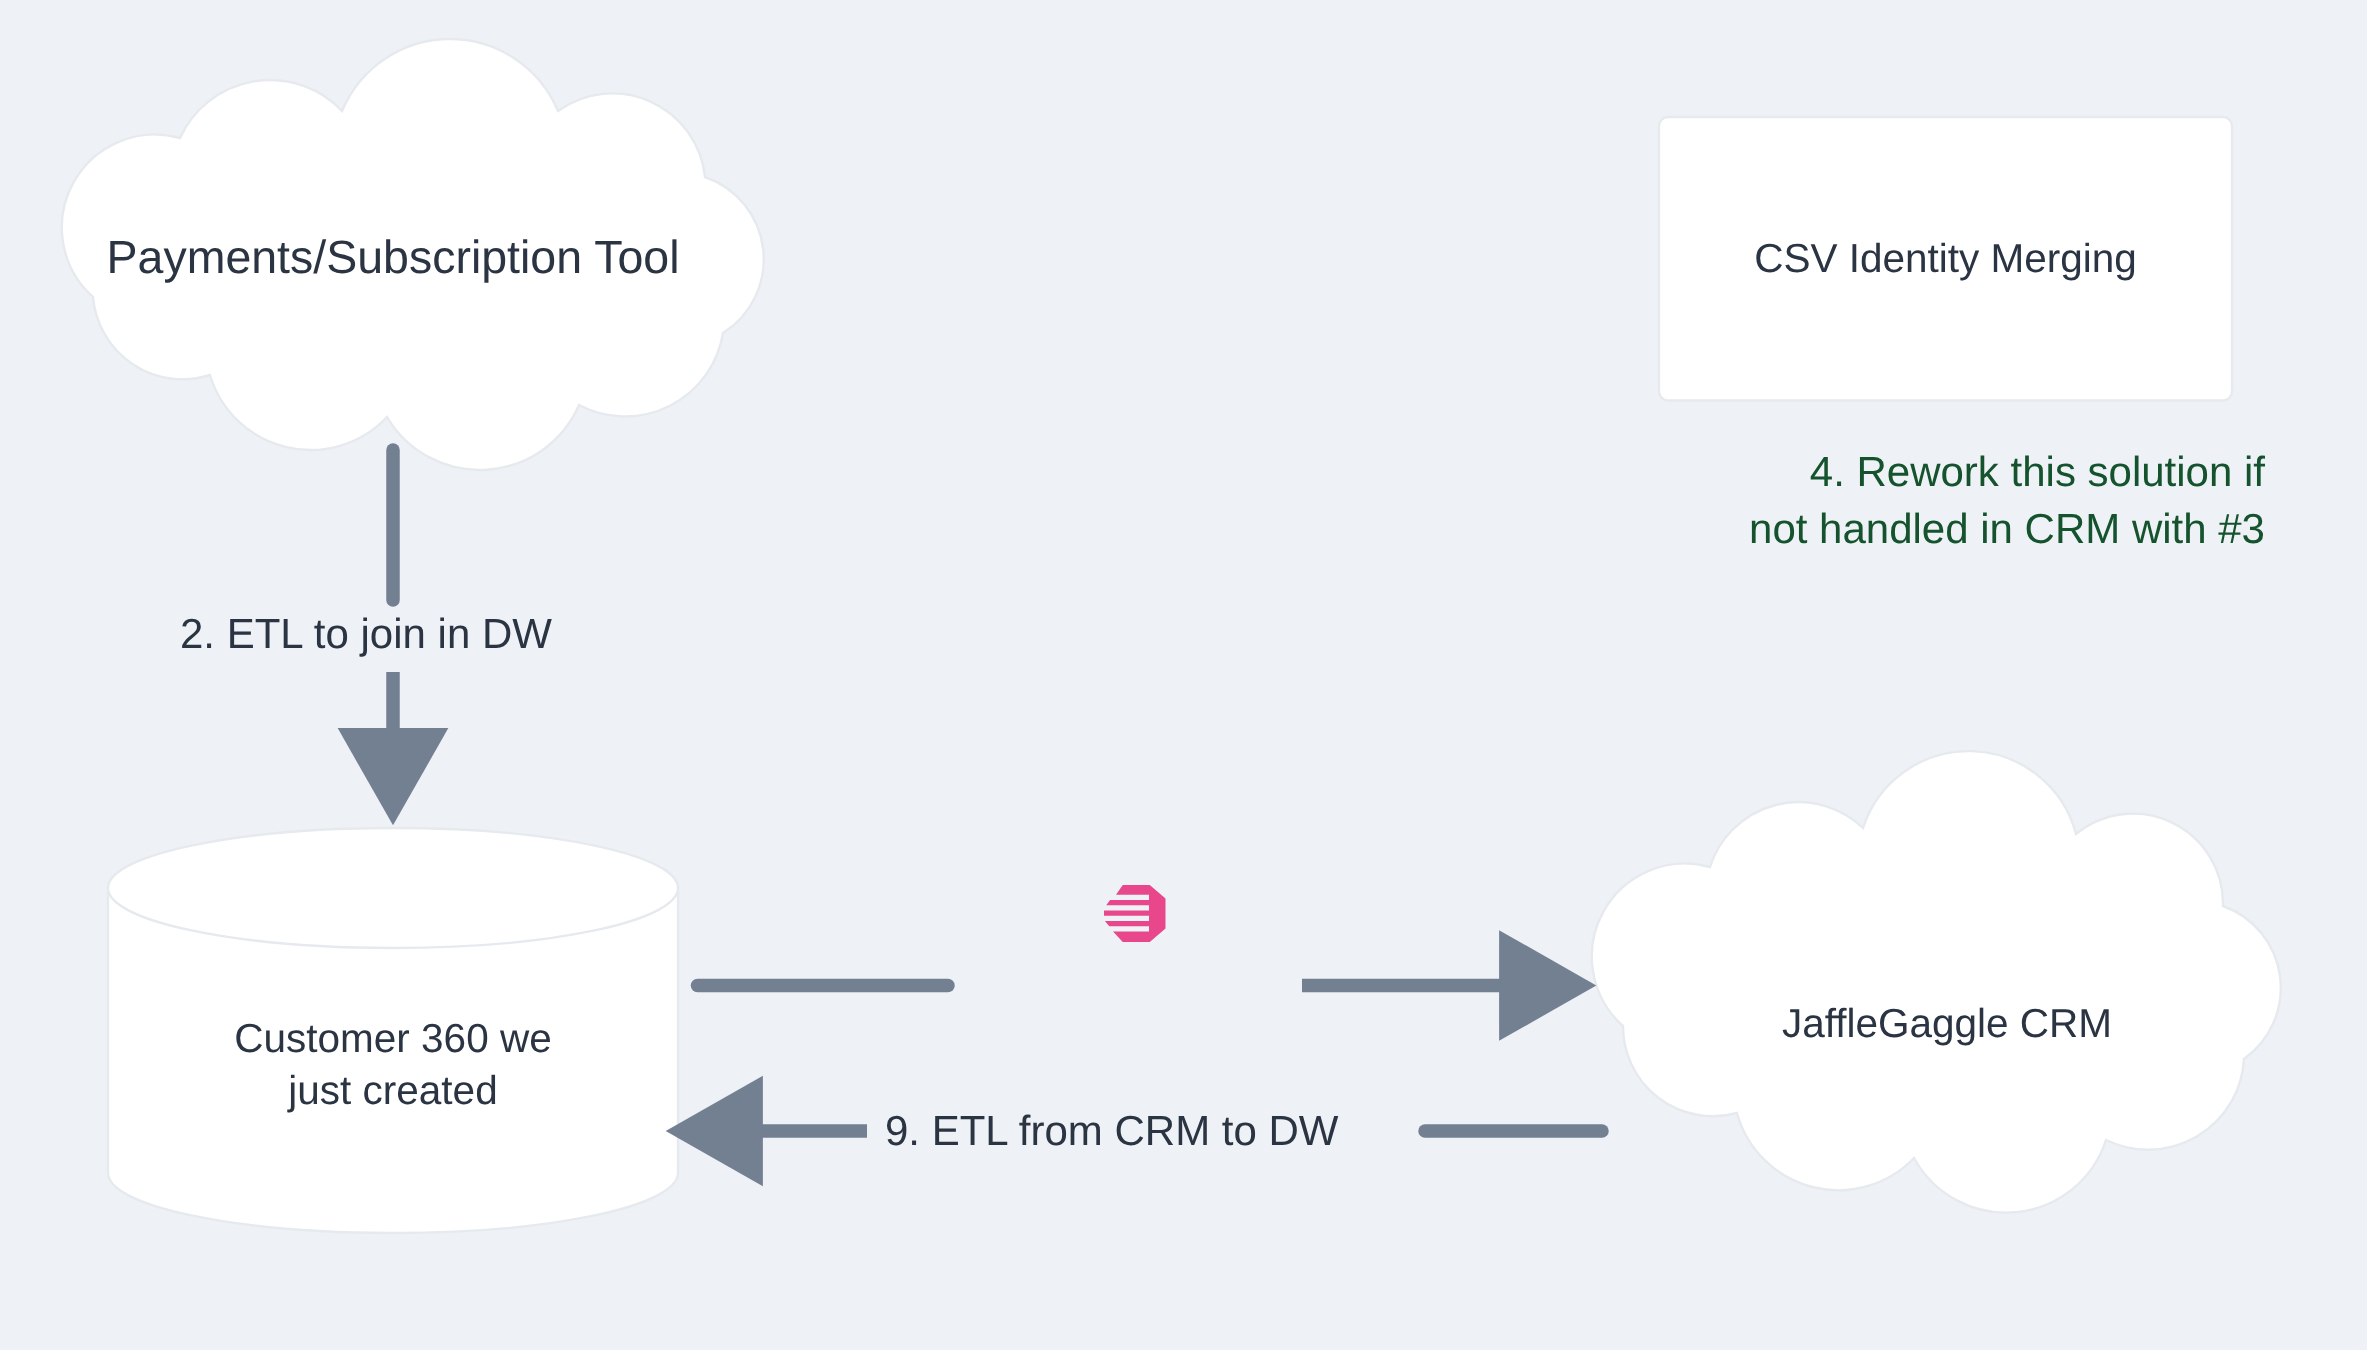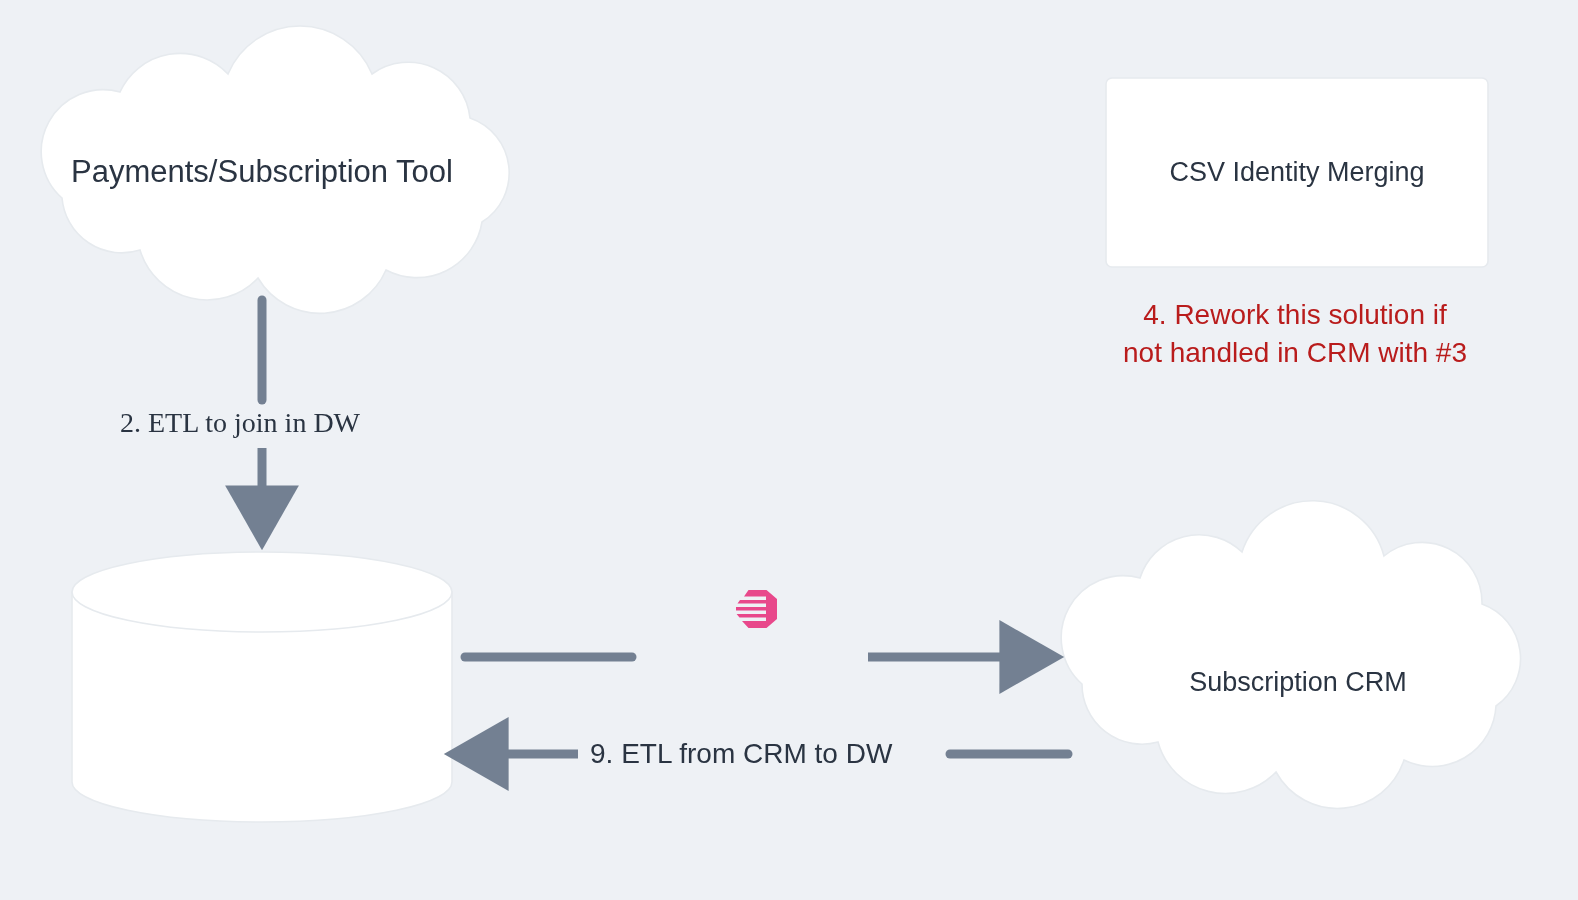--- a/index.html
+++ b/index.html
@@ -61,41 +61,40 @@
     width: 466px;
     font-size: 27px;
   }
 
   
   .annotation {
     position: absolute;
     left: 1080px;
     top: 296px;
     width: 430px;
-    color: #b91c1c;
+    color: #14532d;
     font-size: 28px;
     line-height: 1.36;
-    text-align: center;
+    text-align: right;
     white-space: pre-line;
   }
 
   
   .edge-label {
     position: absolute;
     color: #2a3442;
     font-size: 28px;
     background: #eef1f5;
     padding: 1px 7px;
     white-space: nowrap;
     line-height: 1.2;
   }
   .edge-label-etl-join {
     left: 113px;
     top: 405px;
-    font-family: Liberation Serif, serif;
   }
   .edge-label-reverse-etl {
     left: 637px;
     top: 641px;
   }
   .edge-label-etl-from-crm {
     left: 583px;
     top: 736px;
   }
 
@@ -180,22 +179,24 @@
     <g>
       <line x1="1068" y1="754" x2="950" y2="754" stroke="#738092" stroke-width="9" stroke-linecap="round"></line>
       <line x1="578" y1="754" x2="478" y2="754" stroke="#738092" stroke-width="9" stroke-linecap="butt" marker-end="url(#arrow-left)"></line>
     </g>
   </svg>
 
   <div class="node-label label-box-csv">CSV Identity Merging</div>
 
   <div class="node-label label-cloud-payments">Payments/Subscription Tool</div>
 
-
-  <div class="node-label label-cloud-crm">Subscription CRM</div>
+  <div class="node-label label-cylinder">Customer 360 we
+just created</div>
+
+  <div class="node-label label-cloud-crm">JaffleGaggle CRM</div>
 
   <div class="annotation">4. Rework this solution if
 not handled in CRM with #3</div>
 
   <div class="edge-label edge-label-etl-join">2. ETL to join in DW</div>
 
 
   <div class="edge-label edge-label-etl-from-crm">9. ETL from CRM to DW</div>
 
   <svg class="hightouch-icon" viewBox="0 0 44 42" xmlns="http://www.w3.org/2000/svg">

